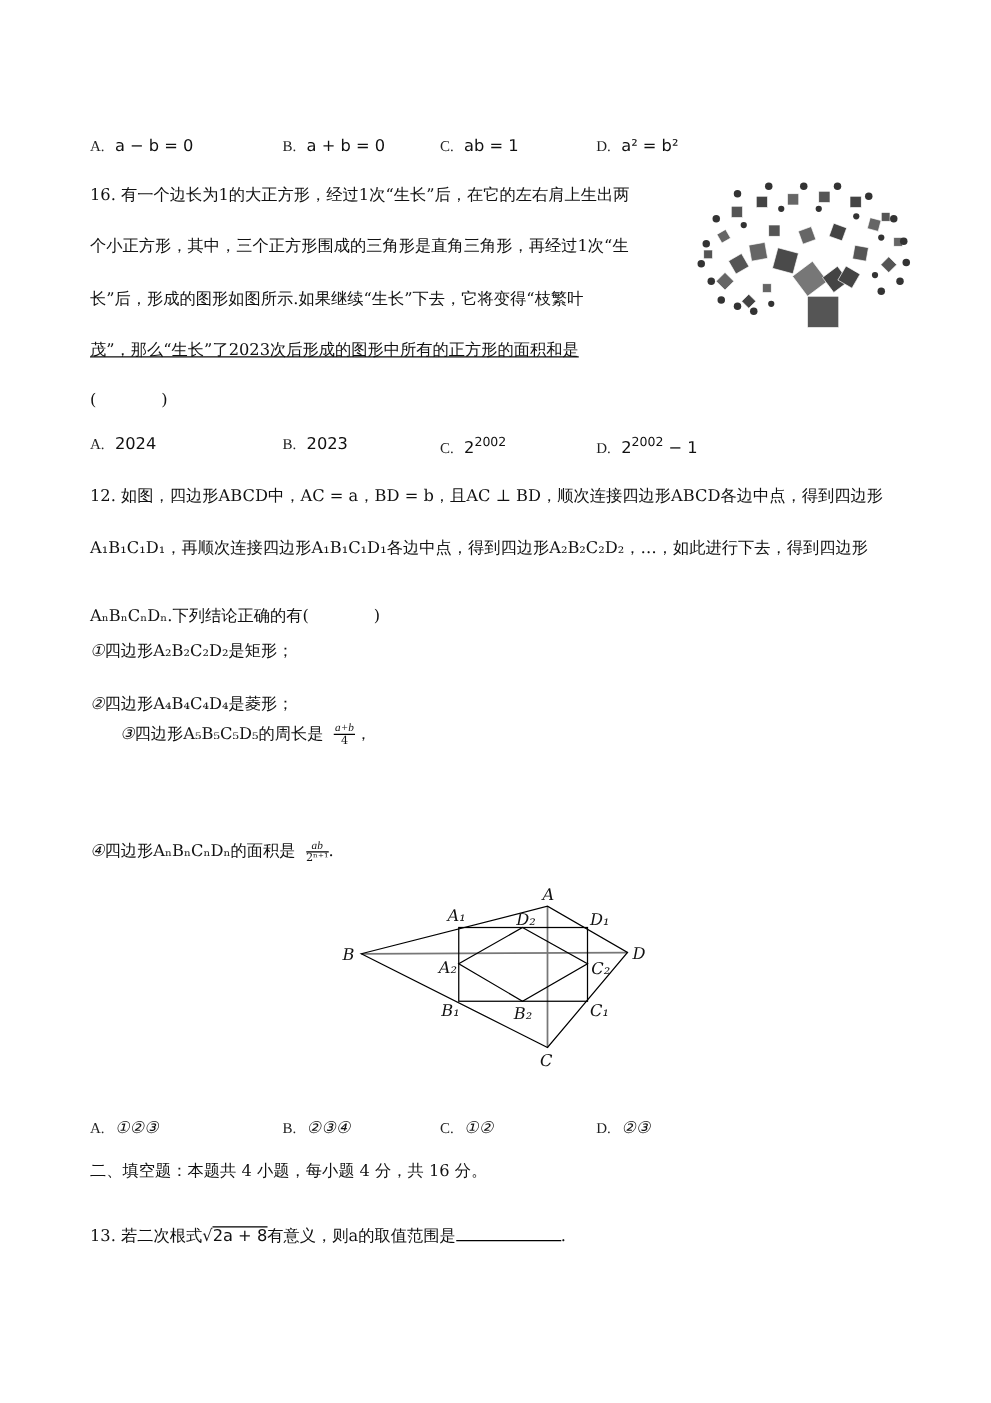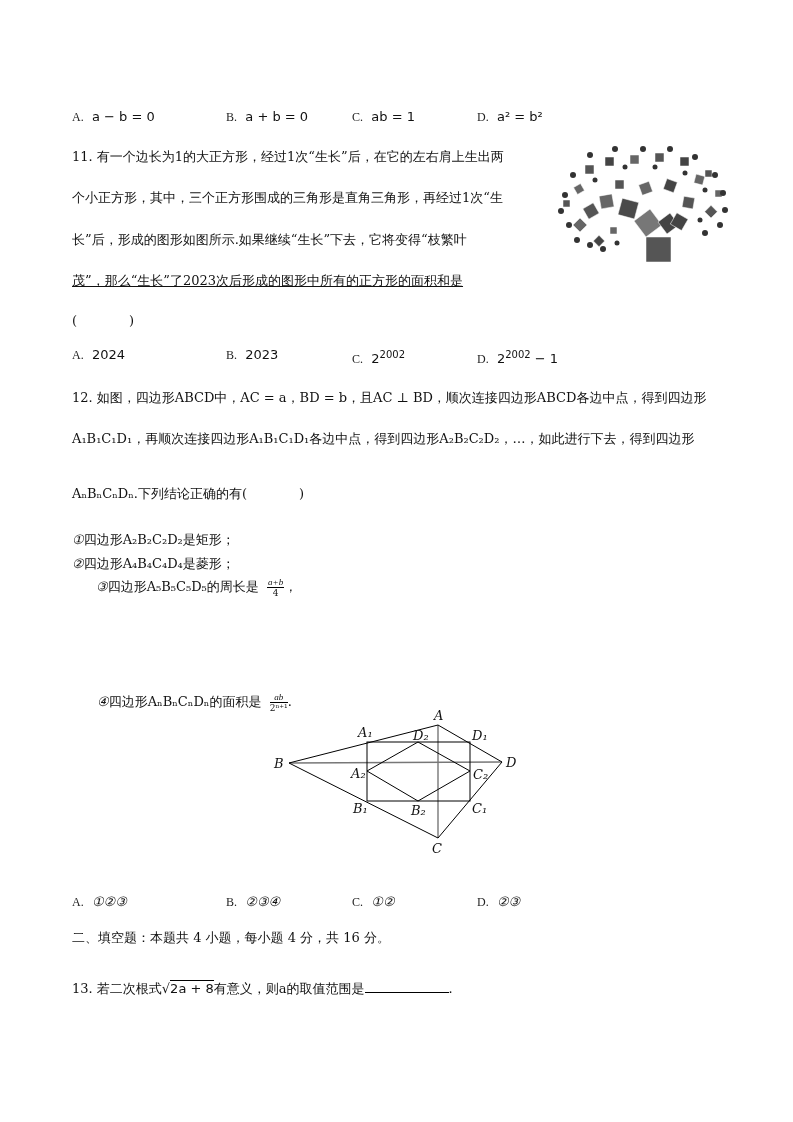--- a/index.html
+++ b/index.html
@@ -20,21 +20,21 @@
 </head>
 <body>
 
 <div class="abs txt" style="top:109px;left:72px;width:500px;height:18px;">
   <span class="abs" style="left:0"><span class="opt-label">A.</span>&nbsp;&nbsp;<span class="math">a − b = 0</span></span>
   <span class="abs" style="left:154px"><span class="opt-label">B.</span>&nbsp;&nbsp;<span class="math">a + b = 0</span></span>
   <span class="abs" style="left:280px"><span class="opt-label">C.</span>&nbsp;&nbsp;<span class="math">ab = 1</span></span>
   <span class="abs" style="left:405px"><span class="opt-label">D.</span>&nbsp;&nbsp;<span class="math">a² = b²</span></span>
 </div>
 
-<div class="abs txt" style="top:149px;left:72px;">11. 有一个边长为1的大正方形，经过1次“生长”后，在它的左右肩上生出两</div>
+<div class="abs txt" style="top:149px;left:72px;">16. 有一个边长为1的大正方形，经过1次“生长”后，在它的左右肩上生出两</div>
 <div class="abs txt" style="top:190px;left:72px;">个小正方形，其中，三个正方形围成的三角形是直角三角形，再经过1次“生</div>
 <div class="abs txt" style="top:232px;left:72px;">长”后，形成的图形如图所示.如果继续“生长”下去，它将变得“枝繁叶</div>
 <div class="abs txt" style="top:273px;left:72px;text-decoration:underline;">茂”，那么“生长”了2023次后形成的图形中所有的正方形的面积和是</div>
 <div class="abs txt" style="top:313px;left:72px;">(　　　　)</div>
 
 <svg class="abs" style="top:145px;left:555px;" width="175" height="120" viewBox="0 0 175 120">
   <g fill="#555" stroke="#fff" stroke-width="0.5">
     <rect x="91" y="92" width="25" height="25" fill="#555"></rect>
     <g transform="translate(91,92) rotate(-36.87)">
         <rect x="0" y="-20" width="20" height="20" fill="#777"></rect>
@@ -97,31 +97,31 @@
   <span class="abs" style="left:0"><span class="opt-label">A.</span>&nbsp;&nbsp;<span class="math">2024</span></span>
   <span class="abs" style="left:154px"><span class="opt-label">B.</span>&nbsp;&nbsp;<span class="math">2023</span></span>
   <span class="abs" style="left:280px"><span class="opt-label">C.</span>&nbsp;&nbsp;<span class="math"><span>2</span><sup>2002</sup><span></span></span></span>
   <span class="abs" style="left:405px"><span class="opt-label">D.</span>&nbsp;&nbsp;<span class="math"><span>2</span><sup>2002</sup><span> − 1</span></span></span>
 </div>
 
 <div class="abs txt" style="top:390px;left:72px;">12. 如图，四边形ABCD中，AC = a，BD = b，且AC ⊥ BD，顺次连接四边形ABCD各边中点，得到四边形</div>
 <div class="abs txt" style="top:431px;left:72px;">A₁B₁C₁D₁，再顺次连接四边形A₁B₁C₁D₁各边中点，得到四边形A₂B₂C₂D₂，…，如此进行下去，得到四边形</div>
 <div class="abs txt" style="top:472px;left:72px;margin-top:14px;">AₙBₙCₙDₙ.下列结论正确的有(　　　　)</div>
 
-<div class="abs txt" style="top:514px;left:72px;margin-top:18px;">
+<div class="abs txt" style="top:514px;left:72px;">
   <span class="circ">①</span><span>四边形A₂B₂C₂D₂是矩形；</span>
 </div>
 <div class="abs txt" style="top:556px;left:72px;">
   <span class="circ">②</span><span>四边形A₄B₄C₄D₄是菱形；</span>
 </div>
 <div class="abs txt" style="top:577px;left:72px;margin-left:24px;">
   <span class="circ">③</span><span>四边形A₅B₅C₅D₅的周长是</span>
   &nbsp;<span class="frac"><div class="num mi">a+b</div><div class="den">4</div></span><span>，</span>
 </div>
-<div class="abs txt" style="top:692px;left:72px;margin-left:25px;">
+<div class="abs txt" style="top:671px;left:72px;">
   <span class="circ">④</span><span>四边形AₙBₙCₙDₙ的面积是</span>
   &nbsp;<span class="frac"><div class="num mi">ab</div><div class="den">2ⁿ⁺¹</div></span><span>.</span>
 </div>
 
 <svg class="abs" style="top:700px;left:260px;" width="280" height="165" viewBox="260 700 280 165">
   <g stroke="#777" stroke-width="1.4">
     <line x1="289" y1="763" x2="502" y2="762"></line>
     <line x1="438" y1="725" x2="438" y2="838"></line>
   </g>
   <g stroke="#000" stroke-width="1" fill="none">

